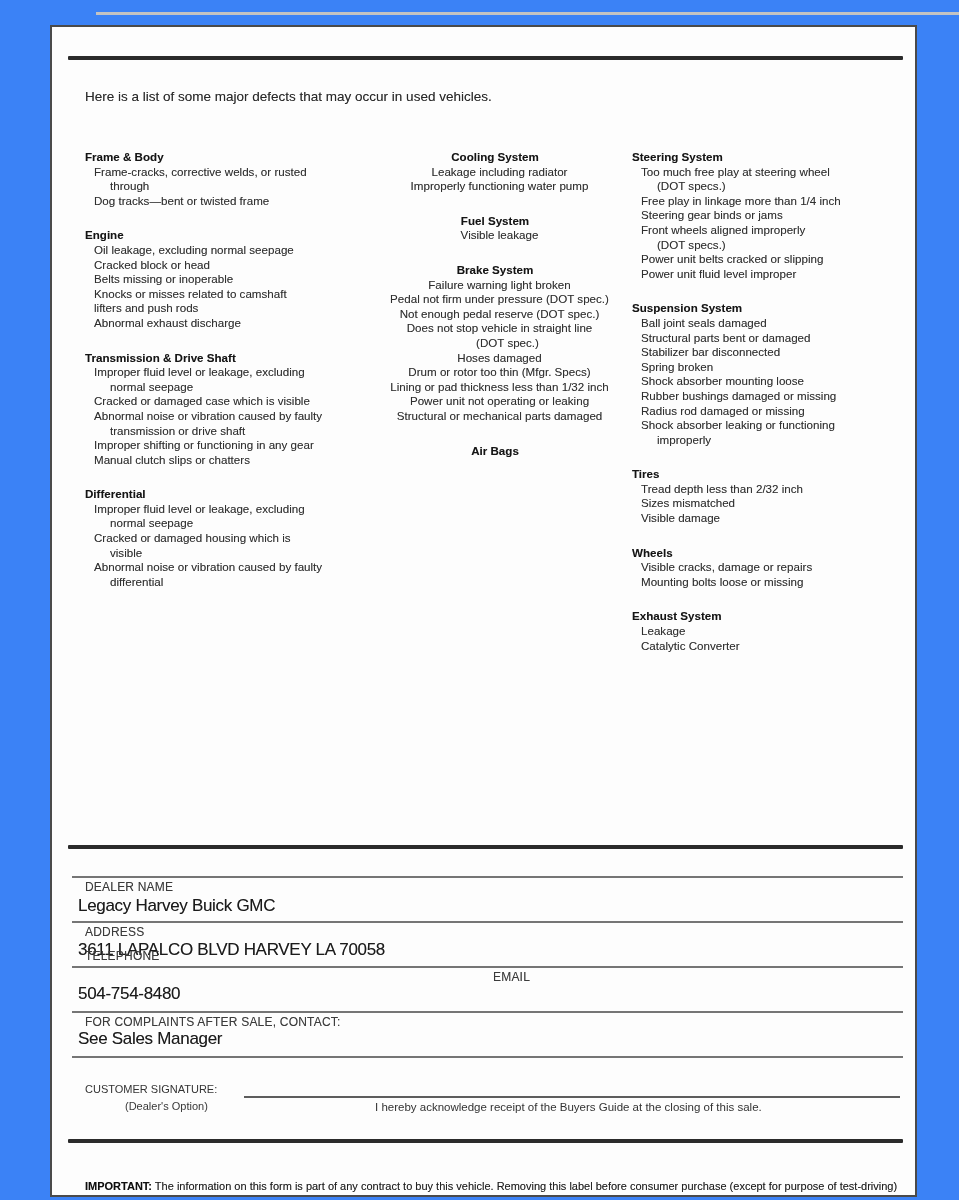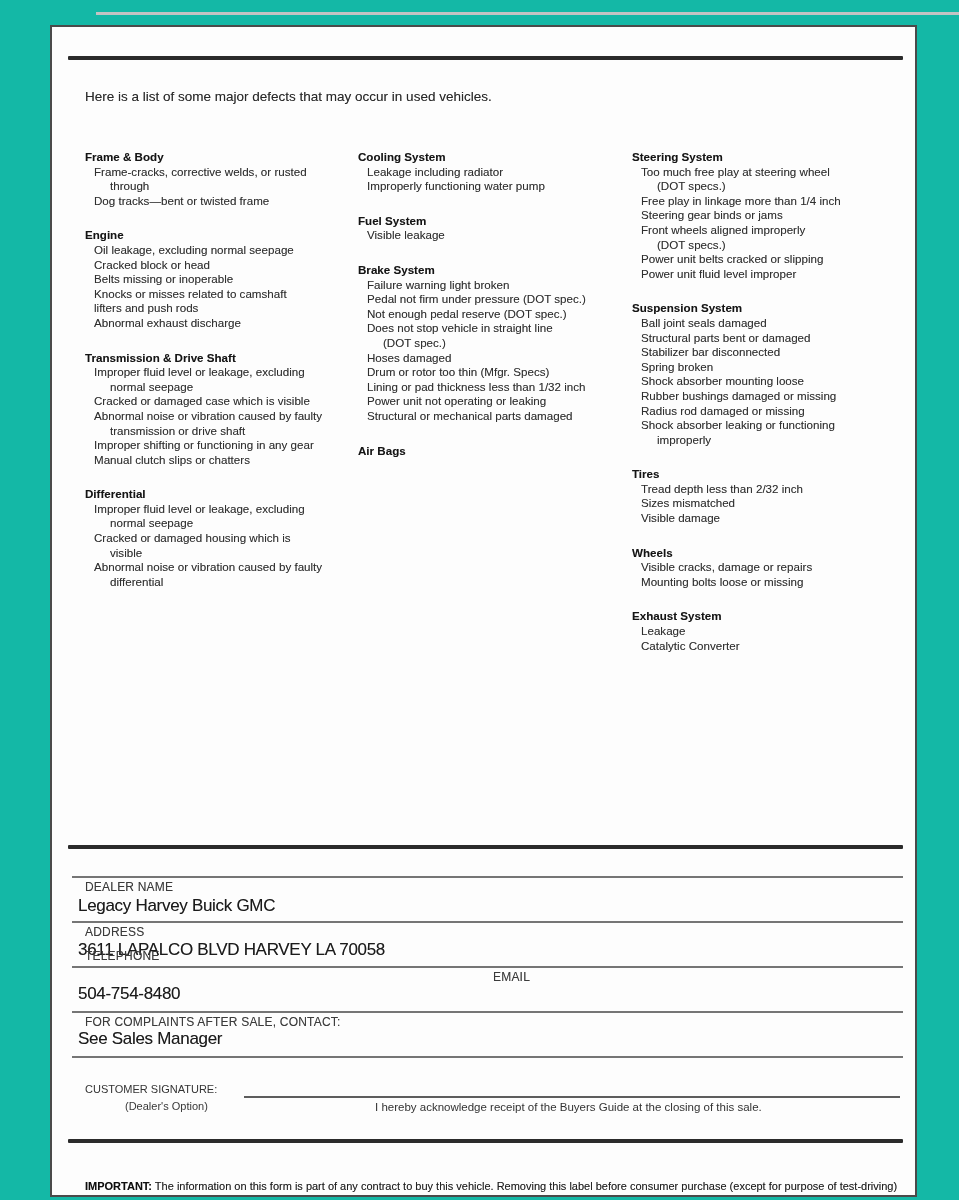--- a/index.html
+++ b/index.html
@@ -6,21 +6,21 @@
   html, body { background: #ffffff; }
   body {
     font-family: "Liberation Sans", sans-serif;
     color: #2e2e2e;
     -webkit-font-smoothing: antialiased;
   }
   .page {
     position: relative;
     width: 959px;
     height: 1200px;
-    background: #14b8a6;
+    background: #3b82f6;
     overflow: hidden;
   }
   .scan-line-top {
     position: absolute;
     left: 96px; top: 12px;
     width: 863px; height: 3px;
     background: #c3c3c3;
   }
   .border-box {
     position: absolute;
@@ -53,21 +53,21 @@
     text-shadow: 0 0 0.5px rgba(40,40,40,0.4);
   }
   .columns {
     position: absolute;
     left: 33px; top: 103px;
     width: 820px;
     display: flex;
   }
   .col { flex: 0 0 auto; }
   .col:nth-child(1) { width: 273px; }
-  .col:nth-child(2) { width: 274px; }
+  .col:nth-child(2) { width: 274px; text-align: center; }
   .col:nth-child(3) { width: 271px; }
   .section { margin-bottom: 5px; margin-top: 20px; }
   .section > div {
     font-size: 11.6px;
     line-height: 14.6px;
     color: #2f2f2f;
     text-shadow: 0 0 0.5px rgba(50,50,50,0.35);
     white-space: nowrap;
   }
   .section .lv0 { font-weight: bold; color: #141414; }

